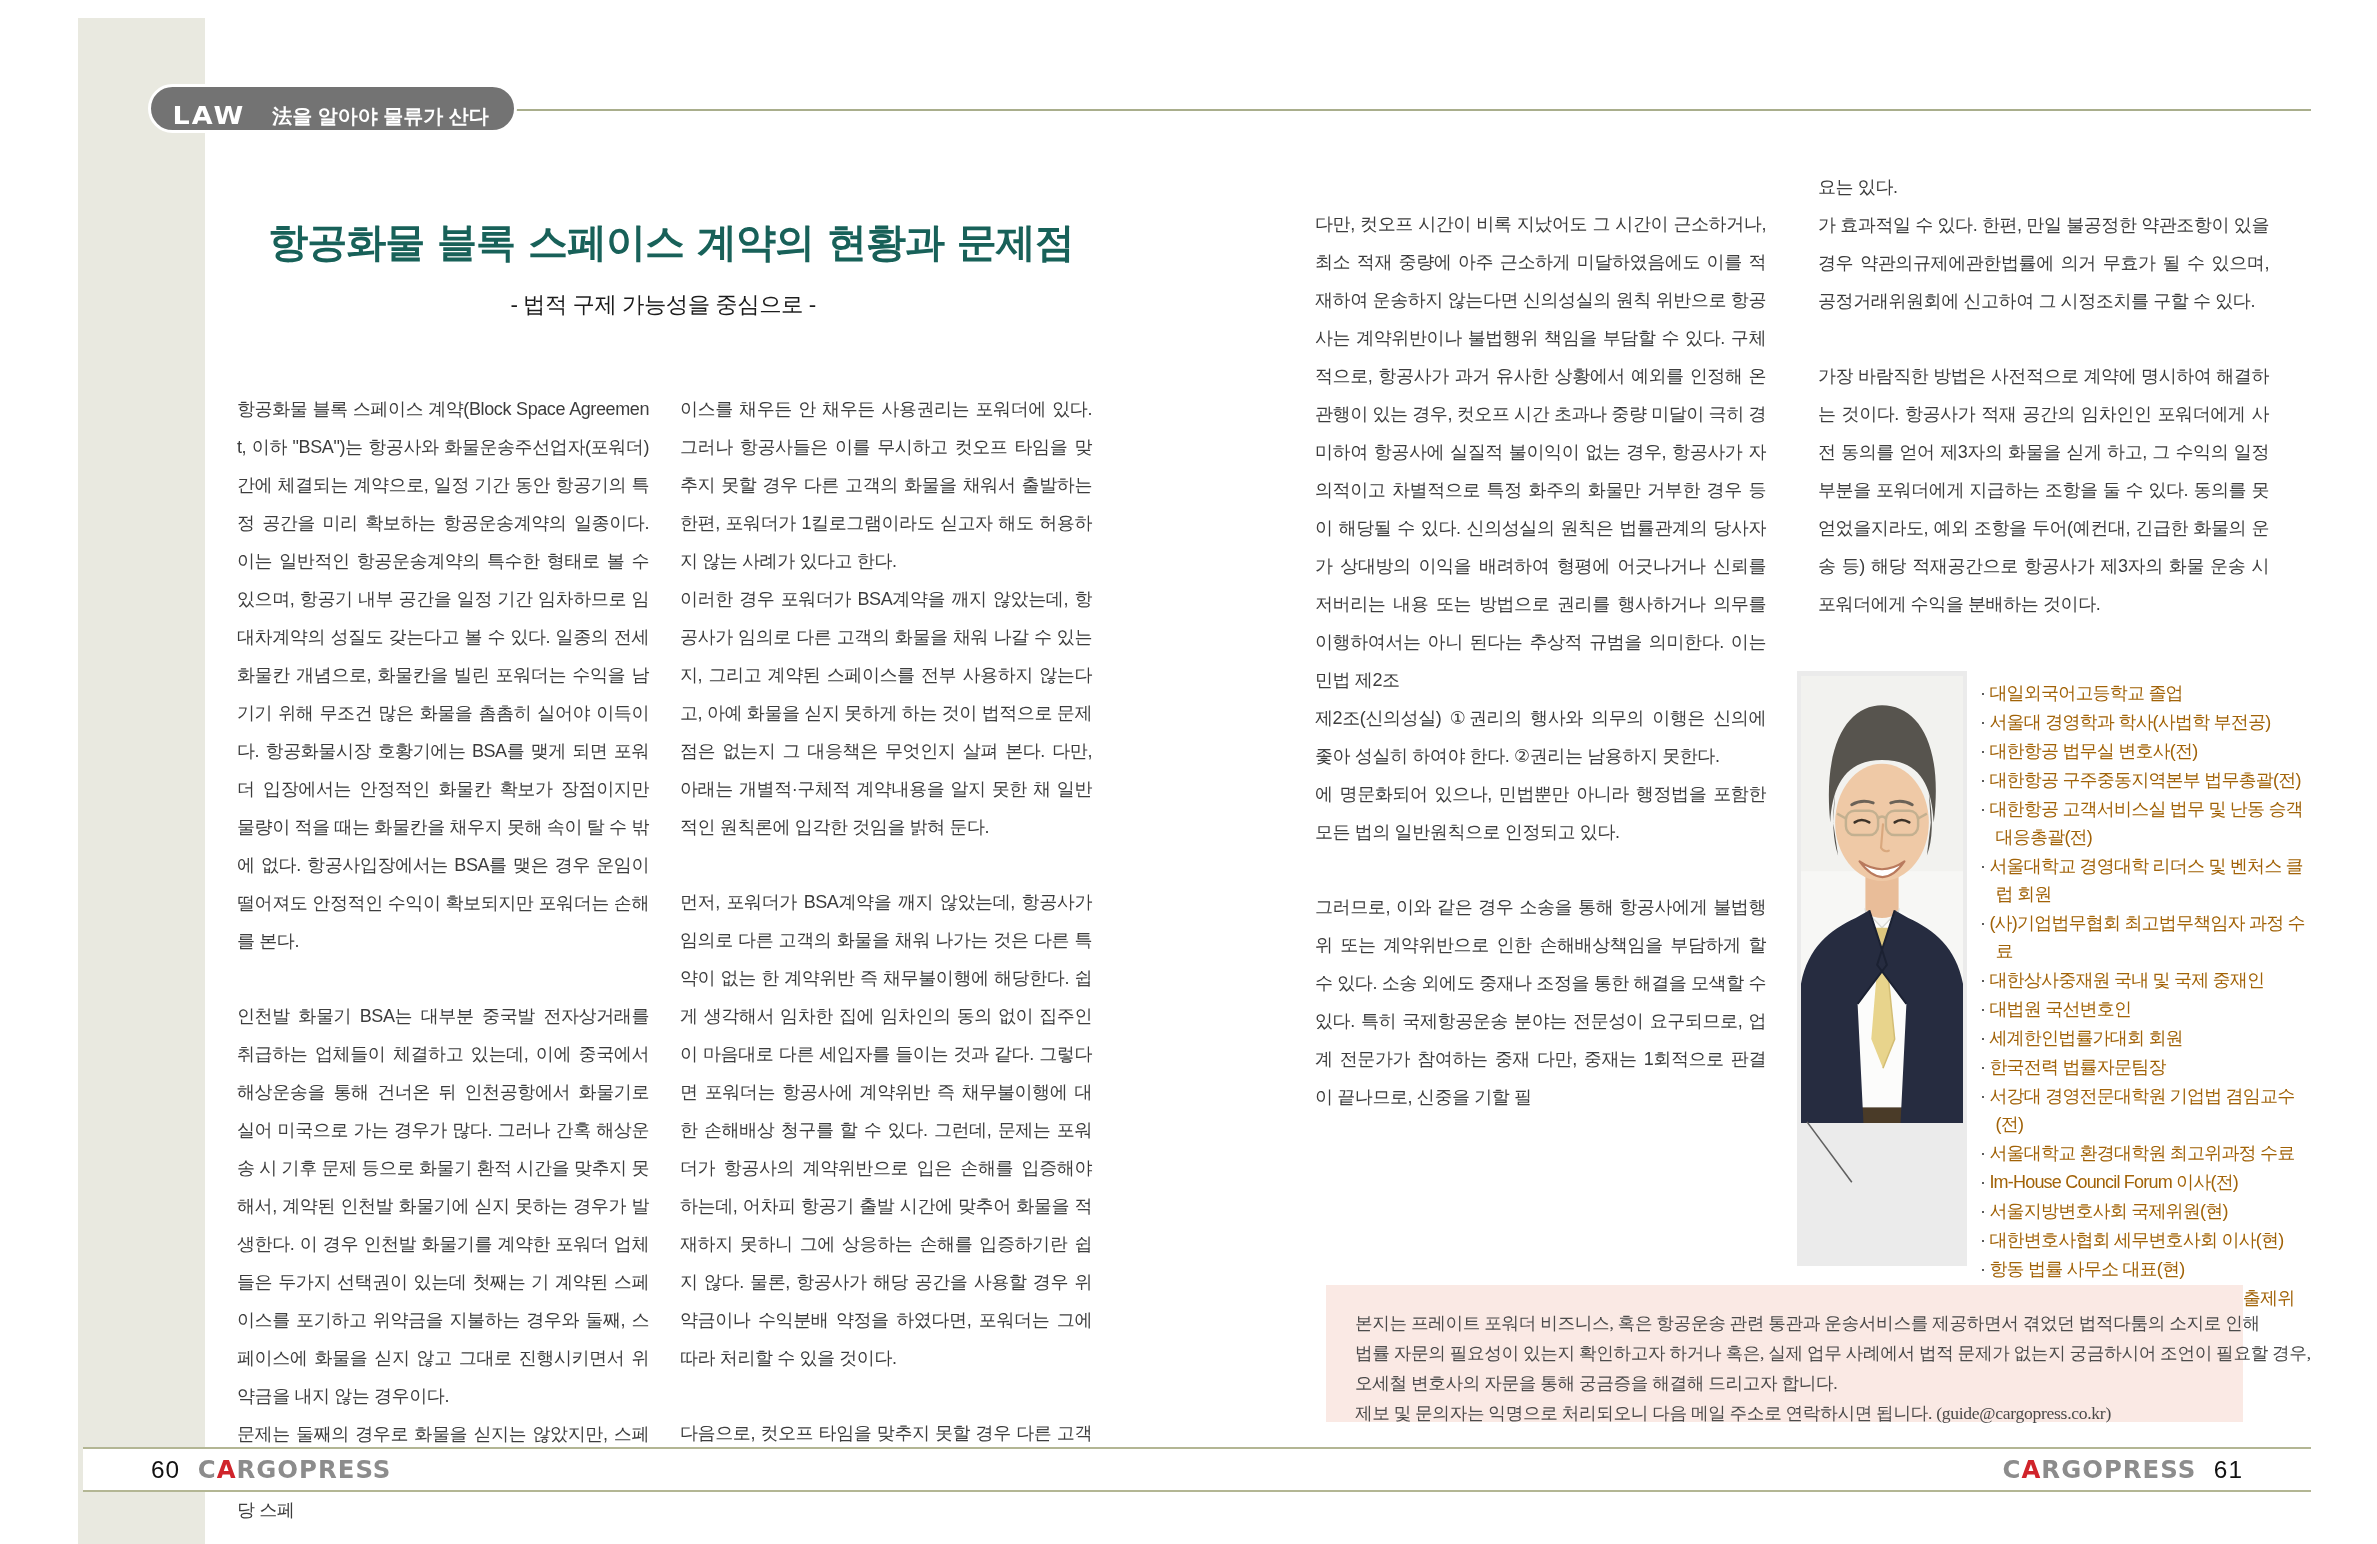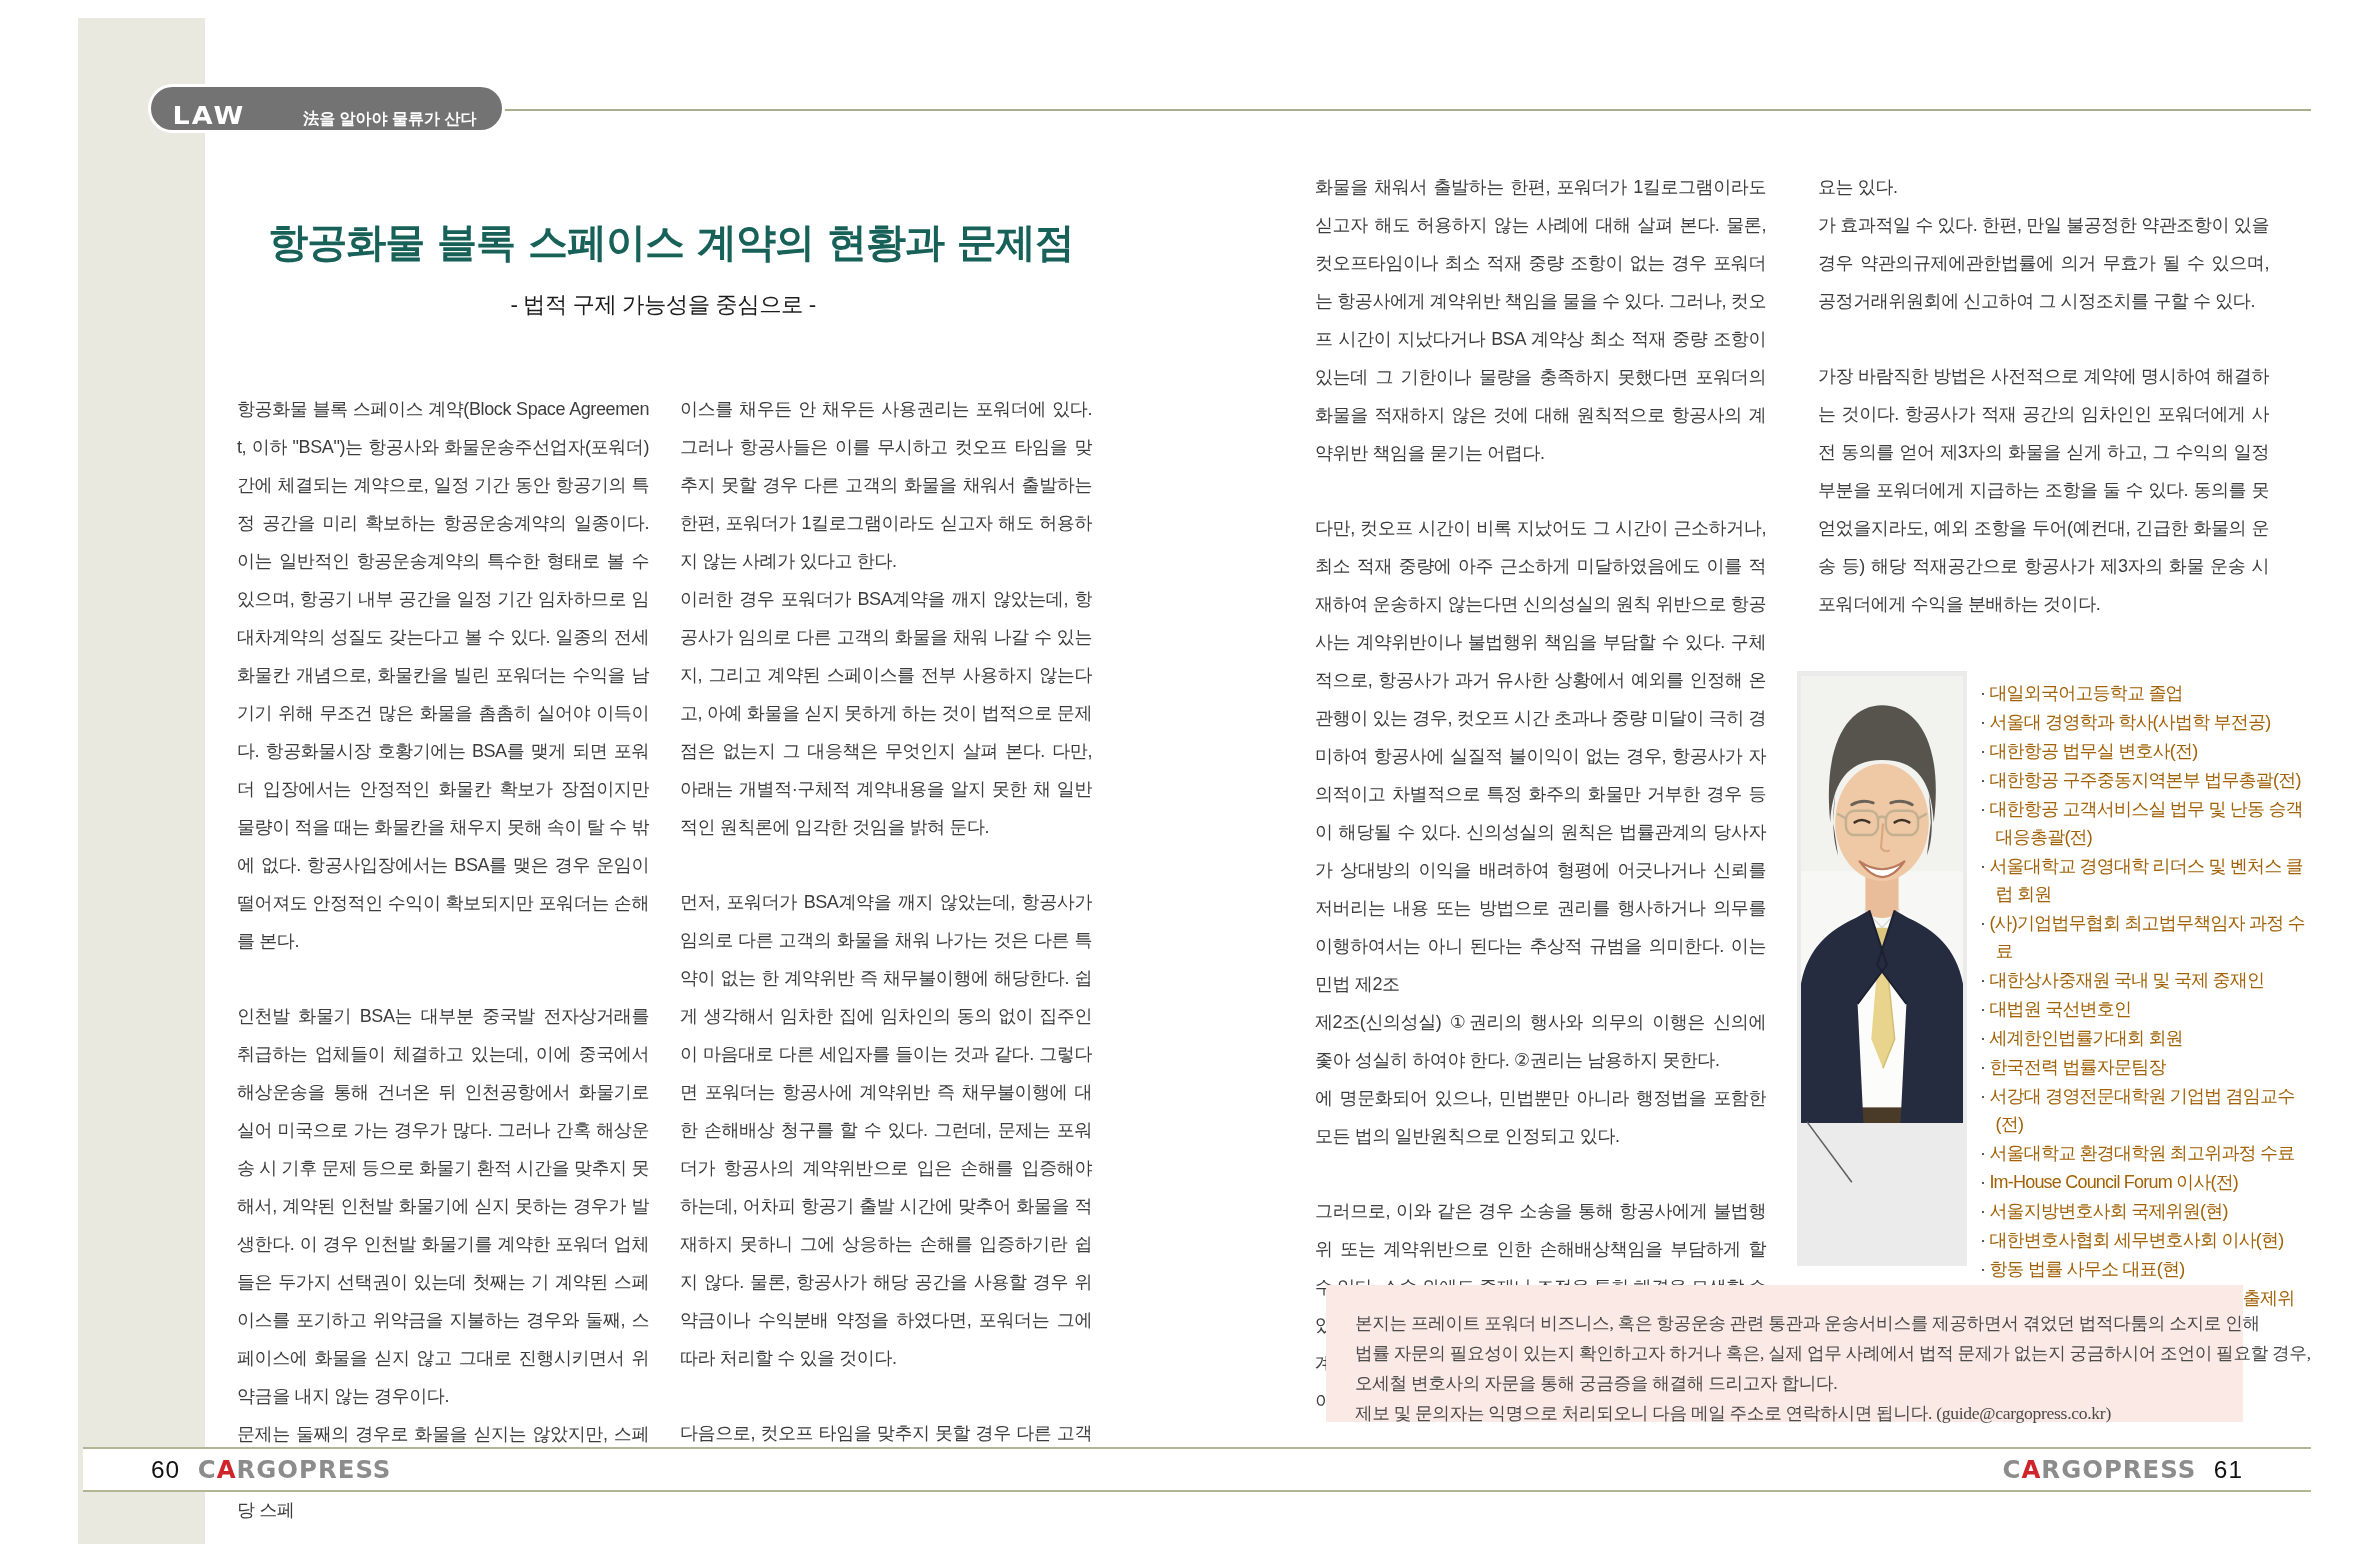--- a/index.html
+++ b/index.html
@@ -22,21 +22,21 @@
     background:#737373;border:3.9px solid #ffffff;border-radius:27px;
     display:flex;align-items:flex-end;padding:0 25px 0 21.5px;gap:27px;
     box-sizing:content-box;
   }
   .badge-law{
     color:#ffffff;font-weight:bold;font-size:27px;letter-spacing:2px;
     font-family:"DejaVu Sans","Liberation Sans",sans-serif;
     transform:scaleY(0.95);
   }
   .badge-kr{
-    color:#ffffff;font-weight:bold;font-size:16px;letter-spacing:0px;margin-left:31px;
+    color:#ffffff;font-weight:bold;font-size:20px;letter-spacing:0px;
   }
   .top-rule{
     position:absolute;left:462px;top:109px;width:1849px;height:2px;
     background:#a9ae8c;z-index:2;
   }
 
   
   .title{
     position:absolute;left:146px;top:207px;width:1034px;margin:8px;
     text-align:center;
@@ -129,21 +129,20 @@
       <p class="para gap">인천발 화물기 BSA는 대부분 중국발 전자상거래를 취급하는 업체들이 체결하고 있는데, 이에 중국에서 해상운송을 통해 건너온 뒤 인천공항에서 화물기로 실어 미국으로 가는 경우가 많다. 그러나 간혹 해상운송 시 기후 문제 등으로 화물기 환적 시간을 맞추지 못해서, 계약된 인천발 화물기에 싣지 못하는 경우가 발생한다. 이 경우 인천발 화물기를 계약한 포워더 업체들은 두가지 선택권이 있는데 첫째는 기 계약된 스페이스를 포기하고 위약금을 지불하는 경우와 둘째, 스페이스에 화물을 싣지 않고 그대로 진행시키면서 위약금을 내지 않는 경우이다.</p>
       <p class="para">문제는 둘째의 경우로 화물을 싣지는 않았지만, 스페이스의 권리를 포기한 것은 아니기 때문에, 엄밀히 해당 스페</p>
     </div>
   <div class="col col-l2">
       <p class="para">이스를 채우든 안 채우든 사용권리는 포워더에 있다. 그러나 항공사들은 이를 무시하고 컷오프 타임을 맞추지 못할 경우 다른 고객의 화물을 채워서 출발하는 한편, 포워더가 1킬로그램이라도 싣고자 해도 허용하지 않는 사례가 있다고 한다.</p>
       <p class="para">이러한 경우 포워더가 BSA계약을 깨지 않았는데, 항공사가 임의로 다른 고객의 화물을 채워 나갈 수 있는지,  그리고 계약된 스페이스를 전부 사용하지 않는다고, 아예 화물을 싣지 못하게 하는 것이 법적으로 문제점은 없는지 그 대응책은 무엇인지 살펴 본다. 다만, 아래는 개별적·구체적 계약내용을 알지 못한 채 일반적인 원칙론에 입각한 것임을 밝혀 둔다.</p>
       <p class="para gap">먼저, 포워더가 BSA계약을 깨지 않았는데, 항공사가 임의로 다른 고객의 화물을 채워 나가는 것은 다른 특약이 없는 한 계약위반 즉 채무불이행에 해당한다. 쉽게 생각해서 임차한 집에 임차인의 동의 없이 집주인이 마음대로 다른 세입자를 들이는 것과 같다. 그렇다면 포워더는 항공사에 계약위반 즉 채무불이행에 대한 손해배상 청구를 할 수 있다. 그런데, 문제는 포워더가 항공사의 계약위반으로 입은 손해를 입증해야 하는데, 어차피 항공기 출발 시간에 맞추어 화물을 적재하지 못하니 그에 상응하는 손해를 입증하기란 쉽지 않다. 물론, 항공사가 해당 공간을 사용할 경우 위약금이나 수익분배 약정을 하였다면, 포워더는 그에 따라 처리할 수 있을 것이다.</p>
       <p class="para gap">다음으로, 컷오프 타임을 맞추지 못할 경우 다른 고객의</p>
     </div>
   <div class="col col-r1">
-      <p class="para">화물을 채워서 출발하는 한편, 포워더가 1킬로그램이라도 싣고자 해도 허용하지 않는 사례에 대해 살펴 본다. 물론, 컷오프타임이나 최소 적재 중량 조항이 없는 경우 포워더는 항공사에게 계약위반 책임을 물을 수 있다. 그러나, 컷오프 시간이 지났다거나 BSA 계약상 최소 적재 중량 조항이 있는데 그 기한이나 물량을 충족하지 못했다면 포워더의 화물을 적재하지 않은 것에 대해 원칙적으로 항공사의 계약위반 책임을 묻기는 어렵다.</p>
       <p class="para gap">다만, 컷오프 시간이 비록 지났어도 그 시간이 근소하거나, 최소 적재 중량에 아주 근소하게 미달하였음에도 이를 적재하여 운송하지 않는다면 신의성실의 원칙 위반으로 항공사는 계약위반이나 불법행위 책임을 부담할 수 있다. 구체적으로, 항공사가 과거 유사한 상황에서 예외를 인정해 온 관행이 있는 경우, 컷오프 시간 초과나 중량 미달이 극히 경미하여 항공사에 실질적 불이익이 없는 경우, 항공사가 자의적이고 차별적으로 특정 화주의 화물만 거부한 경우 등이 해당될 수 있다. 신의성실의 원칙은 법률관계의 당사자가 상대방의 이익을 배려하여 형평에 어긋나거나 신뢰를 저버리는 내용 또는 방법으로 권리를 행사하거나 의무를 이행하여서는 아니 된다는 추상적 규범을 의미한다. 이는 민법 제2조</p>
       <p class="para">제2조(신의성실) ①권리의 행사와 의무의 이행은 신의에 좇아 성실히 하여야 한다. ②권리는 남용하지 못한다.</p>
       <p class="para">에 명문화되어 있으나, 민법뿐만 아니라 행정법을 포함한 모든 법의 일반원칙으로 인정되고 있다.</p>
       <p class="para gap">그러므로, 이와 같은 경우 소송을 통해 항공사에게 불법행위 또는 계약위반으로 인한 손해배상책임을 부담하게 할 수 있다. 소송 외에도 중재나 조정을 통한 해결을 모색할 수 있다. 특히 국제항공운송 분야는 전문성이 요구되므로, 업계 전문가가 참여하는 중재 다만, 중재는 1회적으로 판결이 끝나므로, 신중을 기할 필</p>
     </div>
   <div class="col col-r2">
       <p class="para">요는 있다.</p>
       <p class="para">가 효과적일 수 있다. 한편, 만일 불공정한 약관조항이 있을 경우 약관의규제에관한법률에 의거 무효가 될 수 있으며, 공정거래위원회에 신고하여 그 시정조치를 구할 수 있다.</p>
       <p class="para gap">가장 바람직한 방법은 사전적으로 계약에 명시하여 해결하는 것이다. 항공사가 적재 공간의 임차인인 포워더에게 사전 동의를 얻어 제3자의 화물을 싣게 하고, 그 수익의 일정 부분을 포워더에게 지급하는 조항을 둘 수 있다. 동의를 못 얻었을지라도, 예외 조항을 두어(예컨대, 긴급한 화물의 운송 등) 해당 적재공간으로 항공사가 제3자의 화물 운송 시 포워더에게 수익을 분배하는 것이다.</p>
     </div>

